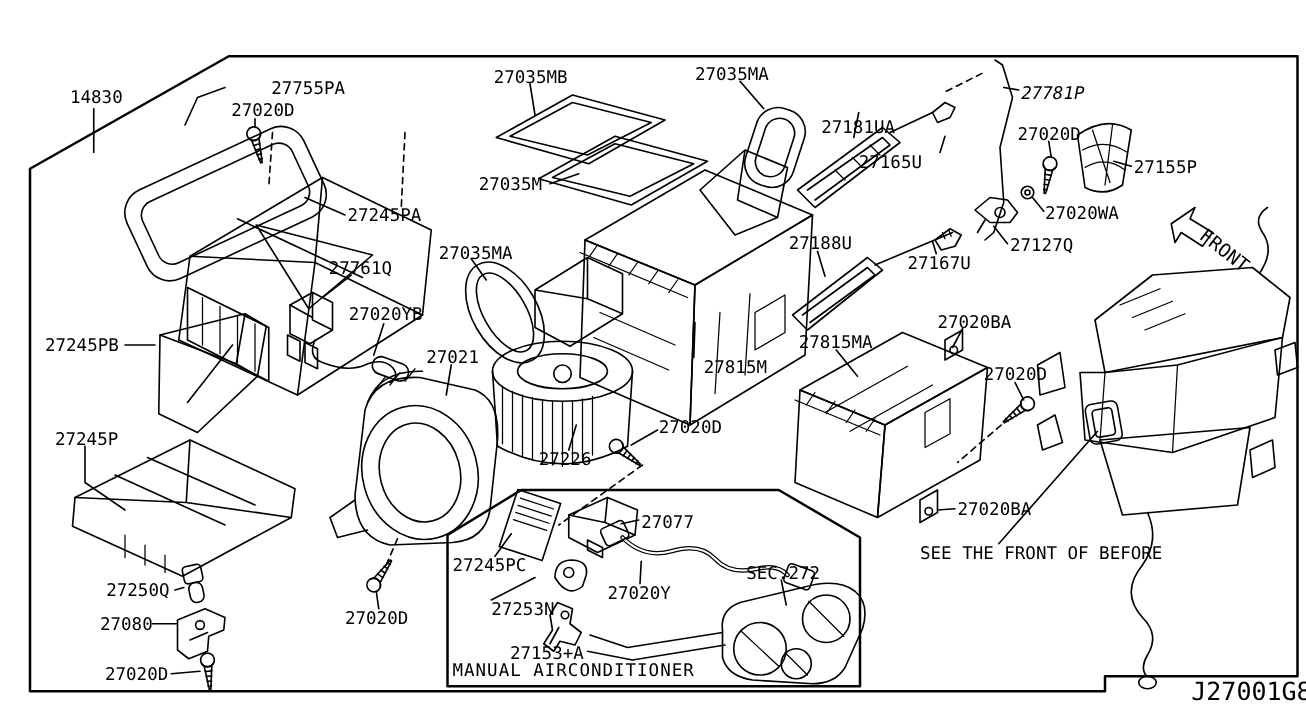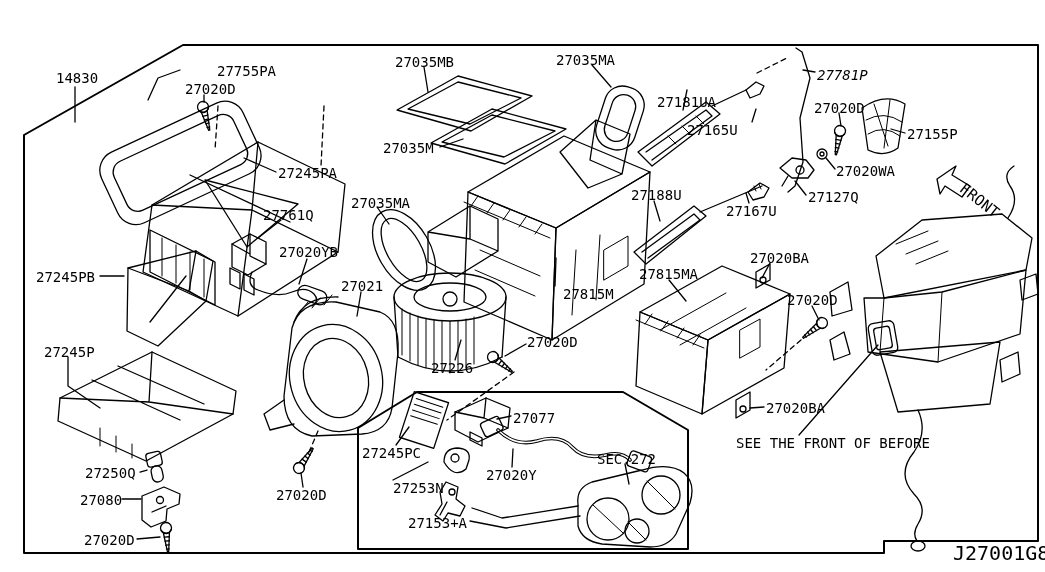--- a/index.html
+++ b/index.html
@@ -360,17 +360,18 @@
       <div class="lbl" style="left: 750px; top: 251px;">27020BA</div>
       <div class="lbl" style="left: 787px; top: 293px;">27020D</div>
       <div class="lbl" style="left: 766px; top: 401px;">27020BA</div>
       <div class="lbl" style="left: 736px; top: 436px;">SEE THE FRONT OF BEFORE</div>
       <div class="lbl" style="left: 362px; top: 446px;">27245PC</div>
       <div class="lbl" style="left: 365px; top: 481px; margin-left: 28px;">27253N</div>
       <div class="lbl" style="left: 408px; top: 516px; text-align: center;">27153+A</div>
       <div class="lbl" style="left: 513px; top: 411px;">27077</div>
       <div class="lbl" style="left: 486px; top: 468px;">27020Y</div>
       <div class="lbl" style="left: 597px; top: 452px;">SEC.272</div>
+      <div class="lbl" style="left: 362px; top: 530px; letter-spacing: 0.8px;">MANUAL AIRCONDITIONER</div>
       <div class="lbl" style="left: 966px; top: 181px; font-size: 15px; transform: rotate(38deg); transform-origin: 0px 0px;">FRONT</div>
       <div class="lbl" style="left: 953px; top: 543px; font-size: 20px;">J27001G8</div>
     </div>
 
 </div>
 
 </body></html>

